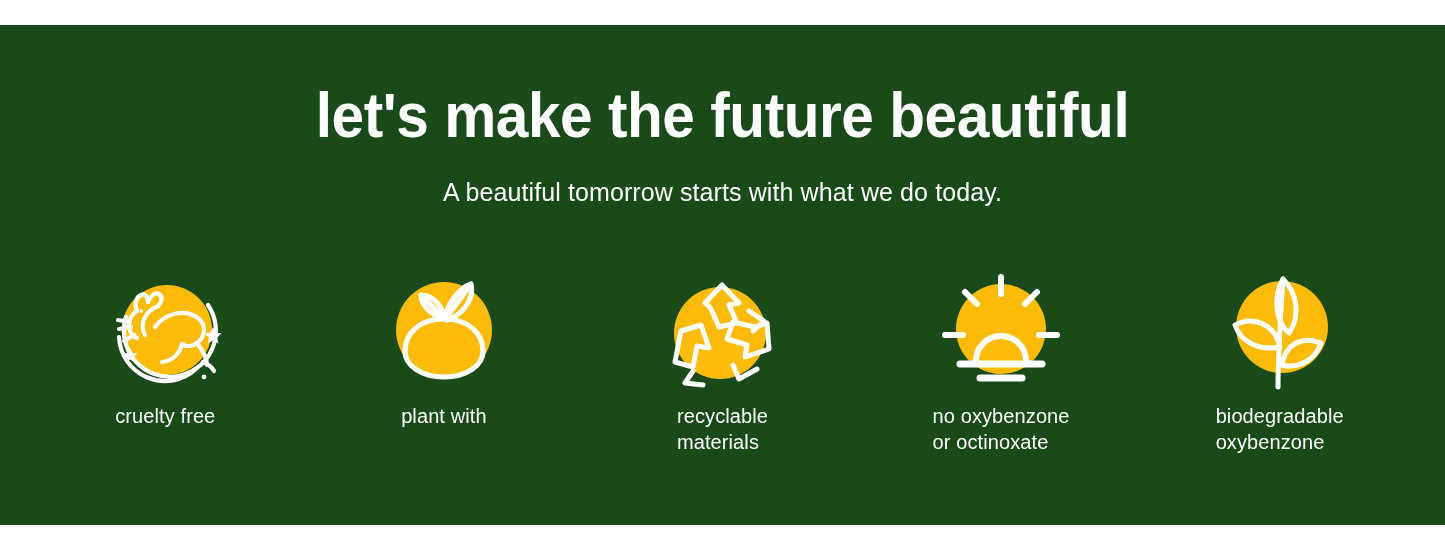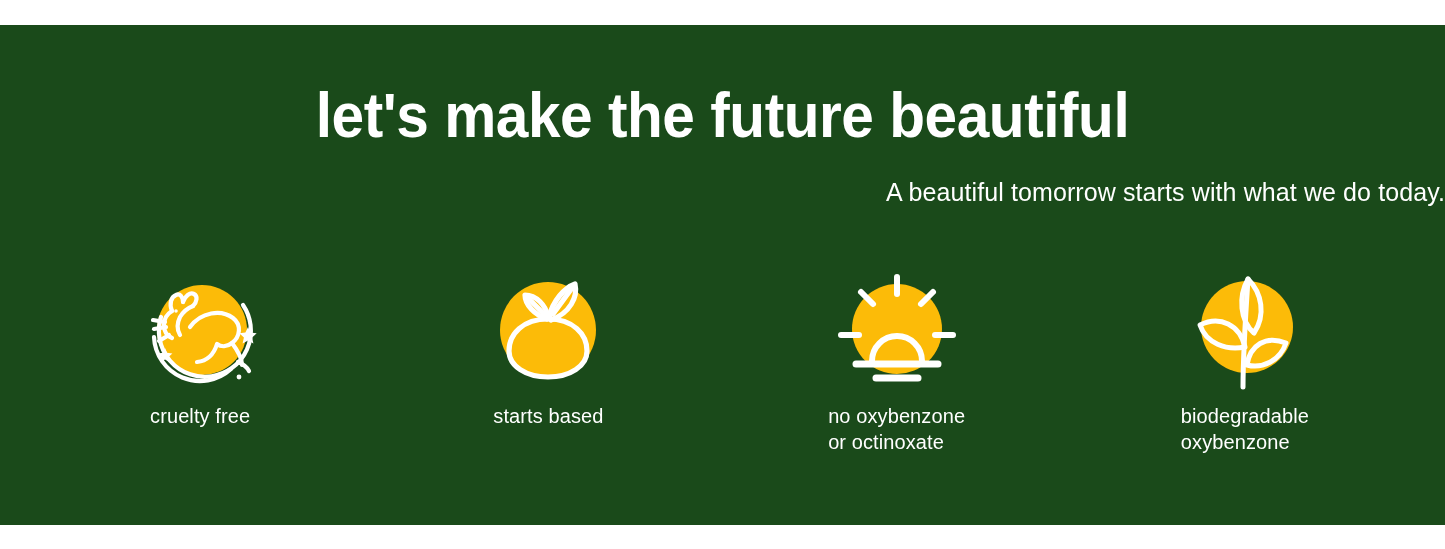--- a/index.html
+++ b/index.html
@@ -48,21 +48,21 @@
     transform-origin: center top;
     white-space: nowrap;
   }
 
   
   .subtitle {
     position: absolute;
     left: 0;
     top: 152px;
     width: 100%;
-    text-align: right;
+    text-align: center;
     color: #ffffff;
     font-family: "Liberation Sans", sans-serif;
     font-weight: 400;
     font-size: 25px;
     line-height: 1.2;
     letter-spacing: 0.1px;
     white-space: nowrap;
   }
 
   
@@ -168,23 +168,44 @@
 
               <path d="M64 54 C52 50 42 40 42 30 C53 30 63 40 65 52"></path>
 
               <path d="M66 52 C70 36 81 23 92 19 C95 32 87 48 68 55"></path>
 
               <path d="M45 33 L62 50"></path>
               <path d="M89 23 L70 49"></path>
             </g>
           </svg>
         </span>
-        <div class="feature-label">starts based</div>
-      </div>
-
+        <div class="feature-label">plant with</div>
+      </div>
+
+      <div class="feature">
+        <span class="feature-icon">
+          <svg viewBox="0 0 130 130" xmlns="http://www.w3.org/2000/svg">
+            <circle cx="63" cy="68" r="46" fill="#fcbb08"></circle>
+            <g fill="none" stroke="#ffffff" stroke-width="5" stroke-linecap="round" stroke-linejoin="round">
+
+              <path d="M48 38 L65 20 L82 38 L72 40 L80 58 L62 62 L53 42 Z"></path>
+
+              <path d="M110 58 L112 84 L88 92 L90 80 L70 74 L76 57 L98 62 Z"></path>
+
+              <path d="M24 66 L44 60 L52 83 L40 81 L36 102 L18 97 L22 76 Z"></path>
+
+              <path d="M92 46 L107 56 L96 66"></path>
+              <path d="M100 104 L82 114 L76 100"></path>
+              <path d="M36 106 L28 118 L46 120"></path>
+            </g>
+          </svg>
+        </span>
+        <div class="feature-label">recyclable
+materials</div>
+      </div>
 
       <div class="feature">
         <span class="feature-icon">
           <svg viewBox="0 0 130 130" xmlns="http://www.w3.org/2000/svg">
             <circle cx="65" cy="64" r="45" fill="#fcbb08"></circle>
             <g stroke="#ffffff" stroke-width="6" stroke-linecap="round" fill="none">
 
               <line x1="65" y1="12" x2="65" y2="29"></line>
               <line x1="29" y1="27" x2="41" y2="39"></line>
               <line x1="101" y1="27" x2="89" y2="39"></line>

